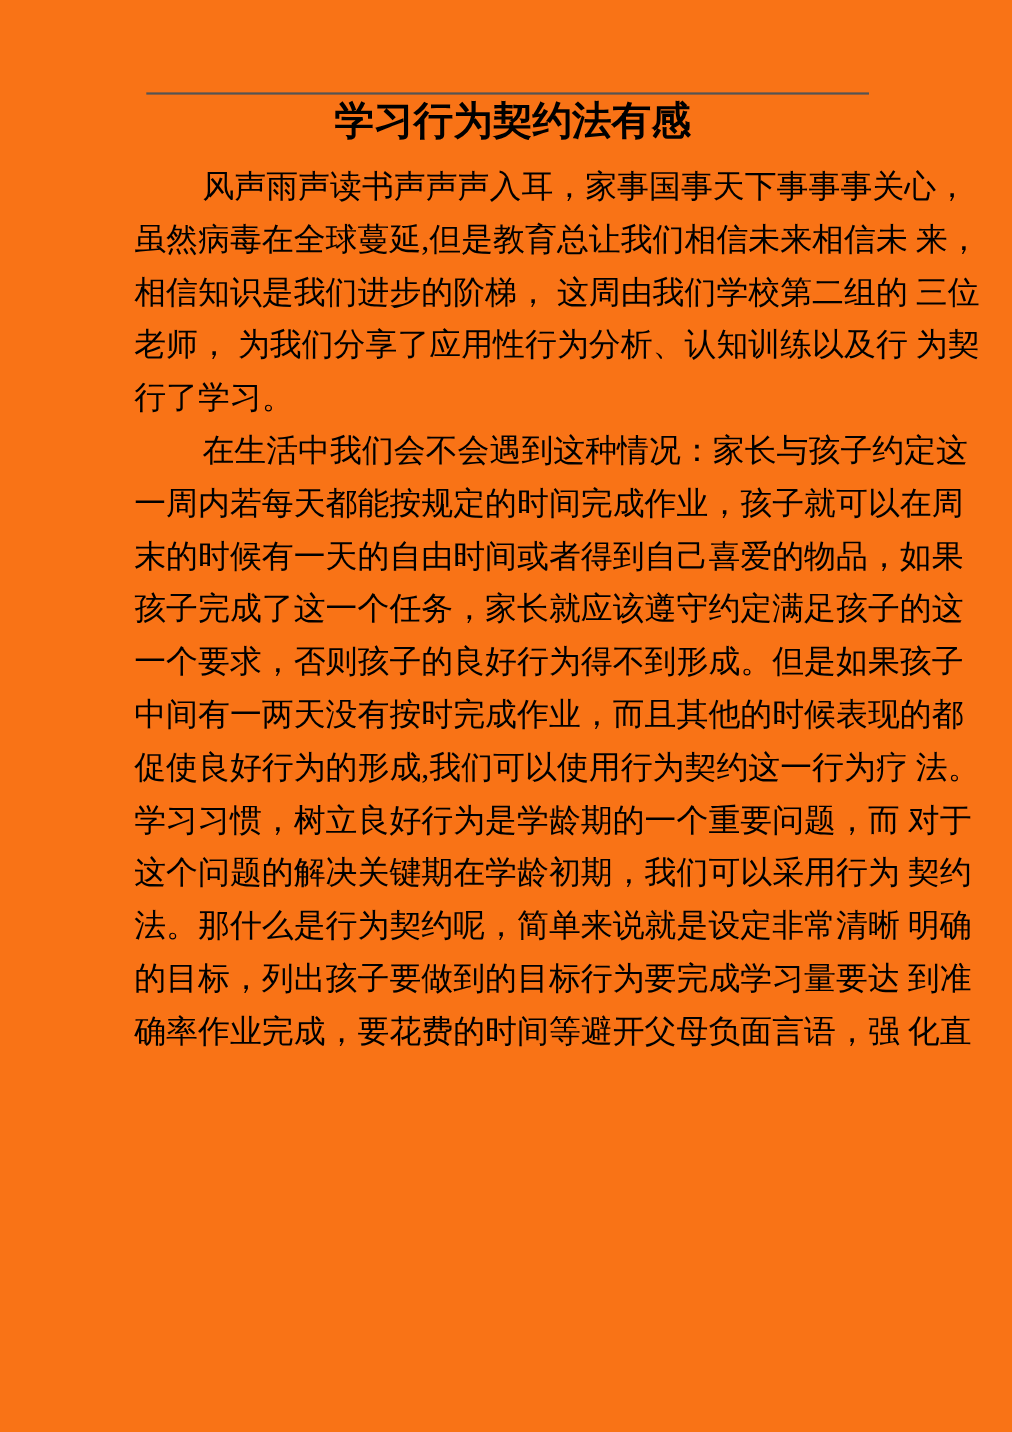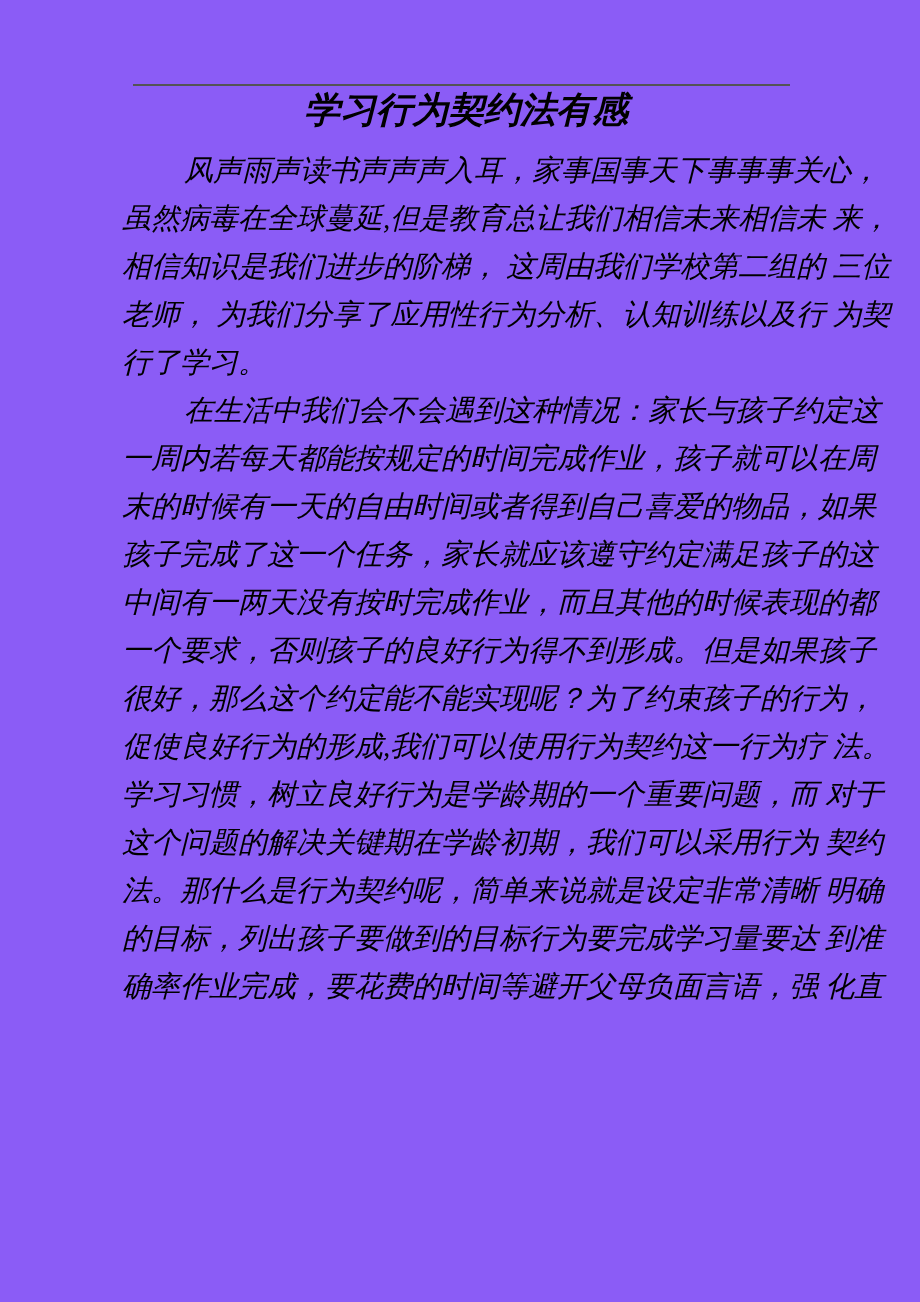--- a/index.html
+++ b/index.html
@@ -54,39 +54,38 @@
     color: #000000;
   }
   .line.first {
     text-indent: 62px;
     text-align: right;
   }
 </style>
 </head>
 <body>
 
-<div class="page" style="color: rgb(0, 0, 0); background: #8b5cf6; font-style: italic;">
+<div class="page" style="color: rgb(0, 0, 0); background: #f97316;">
   <div class="rule" style="background: rgb(84, 84, 84);"></div>
   <h1 class="title">学习行为契约法有感</h1>
   <div class="doc-body">
       <div class="paragraph">
         <div class="line first">风声雨声读书声声声入耳，家事国事天下事事事关心，</div>
         <div class="line">虽然病毒在全球蔓延,但是教育总让我们相信未来相信未 来，</div>
         <div class="line">相信知识是我们进步的阶梯， 这周由我们学校第二组的 三位</div>
         <div class="line">老师， 为我们分享了应用性行为分析、认知训练以及行 为契</div>
         <div class="line">行了学习。</div>
       </div>
       <div class="paragraph">
         <div class="line first">在生活中我们会不会遇到这种情况：家长与孩子约定这</div>
         <div class="line">一周内若每天都能按规定的时间完成作业，孩子就可以在周</div>
         <div class="line">末的时候有一天的自由时间或者得到自己喜爱的物品，如果</div>
         <div class="line">孩子完成了这一个任务，家长就应该遵守约定满足孩子的这</div>
+        <div class="line">一个要求，否则孩子的良好行为得不到形成。但是如果孩子</div>
         <div class="line">中间有一两天没有按时完成作业，而且其他的时候表现的都</div>
-        <div class="line">一个要求，否则孩子的良好行为得不到形成。但是如果孩子</div>
-        <div class="line">很好，那么这个约定能不能实现呢？为了约束孩子的行为，</div>
         <div class="line">促使良好行为的形成,我们可以使用行为契约这一行为疗 法。</div>
         <div class="line">学习习惯，树立良好行为是学龄期的一个重要问题，而 对于</div>
         <div class="line">这个问题的解决关键期在学龄初期，我们可以采用行为 契约</div>
         <div class="line">法。那什么是行为契约呢，简单来说就是设定非常清晰 明确</div>
         <div class="line">的目标，列出孩子要做到的目标行为要完成学习量要达 到准</div>
         <div class="line">确率作业完成，要花费的时间等避开父母负面言语，强 化直</div>
       </div>
     </div>
 </div>
 

